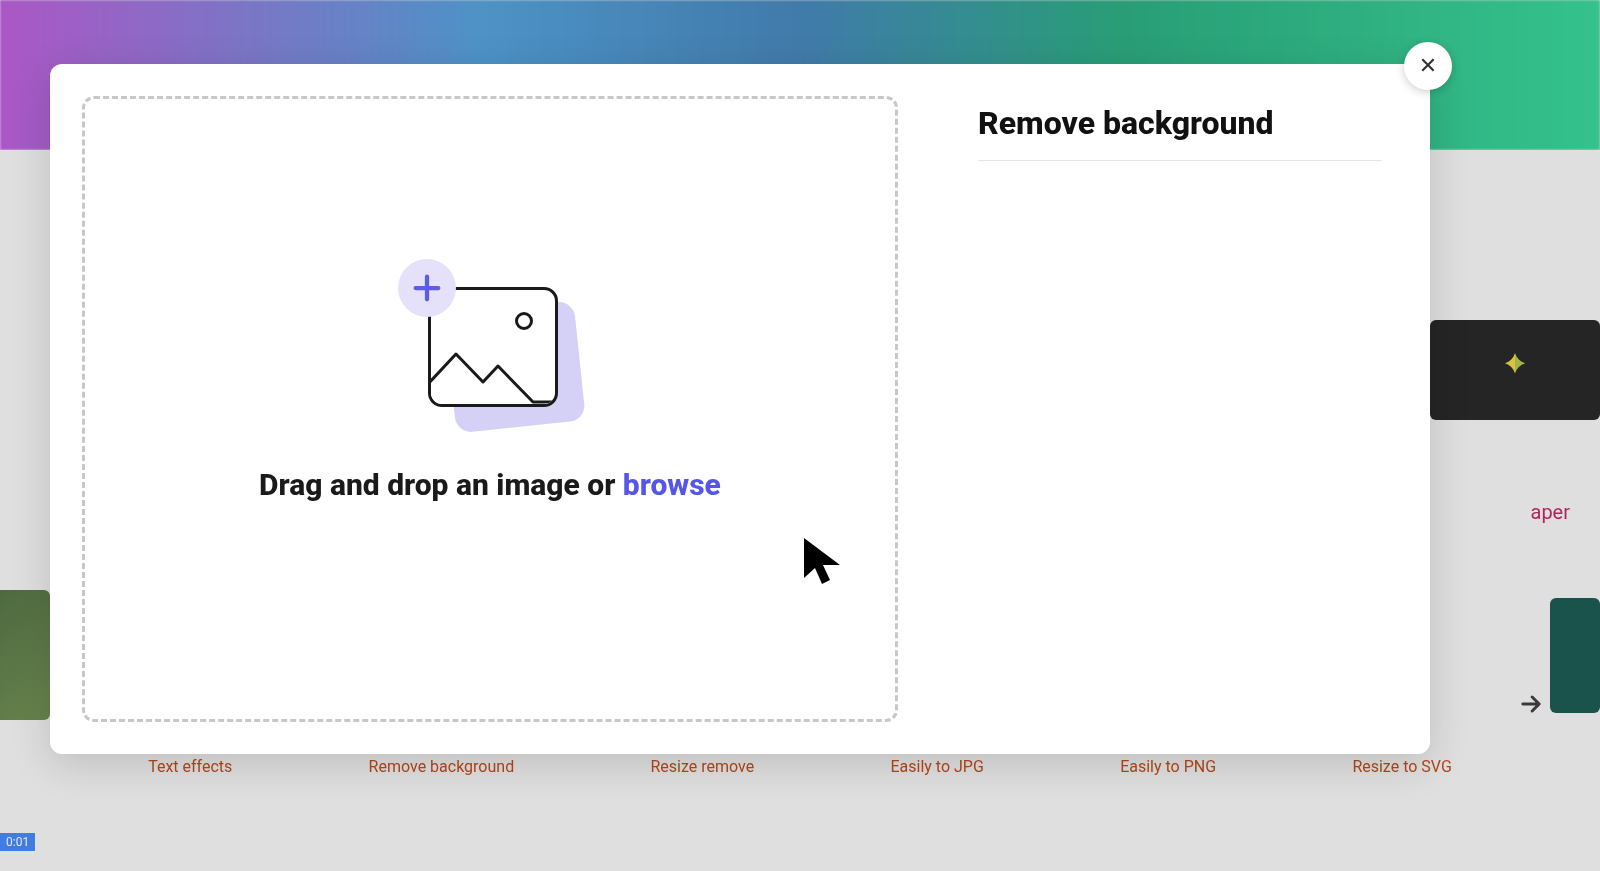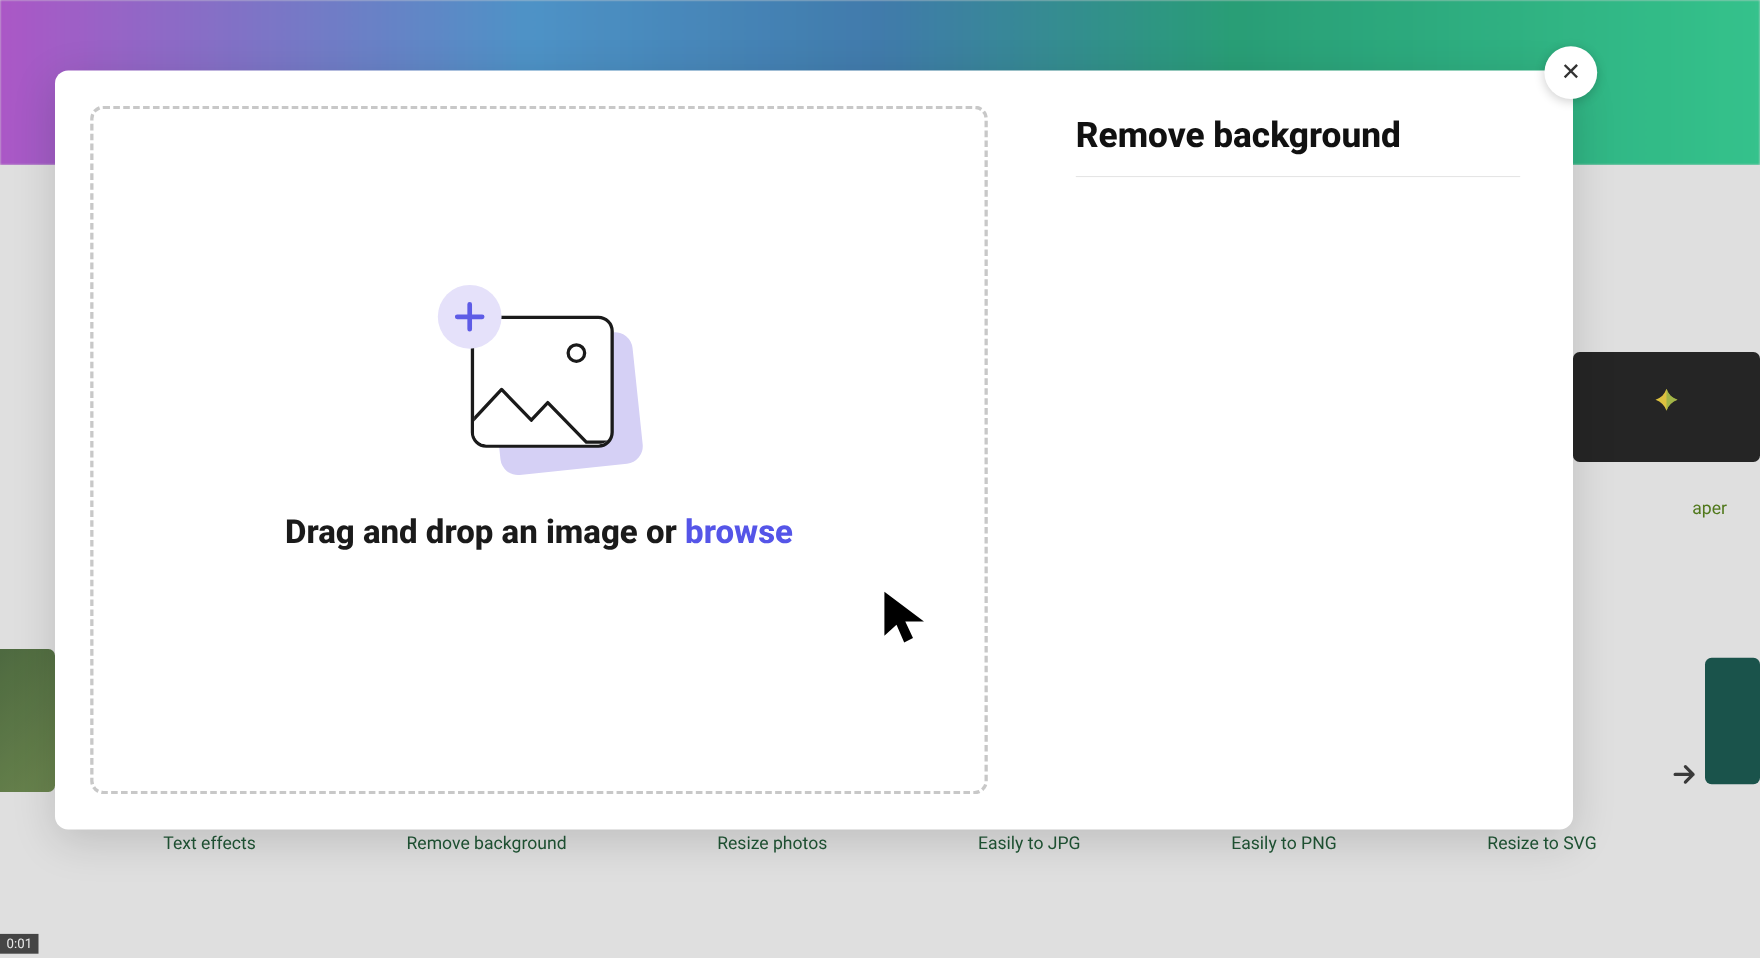--- a/index.html
+++ b/index.html
@@ -29,22 +29,22 @@
       width: 170px; height: 100px;
       background: #1a1a1a;
       border-radius: 6px;
       display: flex; align-items: center; justify-content: center;
     }
     .bg-star {
       width: 40px; height: 40px;
     }
     .bg-label {
       position: absolute;
-      right: 30px; top: 452px;
-      color: #4d7c0f; font-size: 16px;
+      right: 30px; top: 500px;
+      color: #be185d; font-size: 20px;
     }
     .bg-thumb {
       position: absolute;
       left: 0; top: 590px;
       width: 50px; height: 130px;
       background: linear-gradient(135deg, #4a6b3a, #6b8a4a);
       border-radius: 0 6px 6px 0;
     }
     .bg-thumb2 {
       position: absolute;
@@ -55,26 +55,26 @@
     }
     .bg-arrow {
       position: absolute;
       right: 55px; top: 690px;
     }
     .bg-actions {
       position: absolute;
       bottom: 95px; left: 0; right: 0;
       display: flex; justify-content: space-around;
       padding: 0 80px;
-      color: #14532d; font-size: 16px;
+      color: #c2410c; font-size: 16px;
     }
     .bg-timecode {
       position: absolute;
-      bottom: 4px; left: 0;
-      background: #404040; color: #fff;
+      bottom: 20px; left: 0;
+      background: #3b82f6; color: #fff;
       font-size: 12px; padding: 2px 6px;
     }
 
     
     .overlay {
       position: absolute;
       inset: 0;
       background: rgba(100,100,100,0.15);
     }
     .modal {
@@ -209,21 +209,21 @@
 <div class="bg-label">aper</div>
 <div class="bg-thumb"></div>
 <div class="bg-thumb2"></div>
 <svg class="bg-arrow" width="28" height="28" viewBox="0 0 24 24">
     <path d="M5 12h14m-6-6l6 6-6 6" stroke="#333" stroke-width="2.5" fill="none" stroke-linecap="round" stroke-linejoin="round"></path>
   </svg>
 
 <div class="bg-actions">
   <span>Text effects</span>
   <span>Remove background</span>
-  <span>Resize photos</span>
+  <span>Resize remove</span>
   <span>Easily to JPG</span>
   <span>Easily to PNG</span>
   <span>Resize to SVG</span>
 </div>
 
 <div class="bg-timecode">0:01</div>
 
 <div class="overlay"></div>
 
 <div class="modal">

